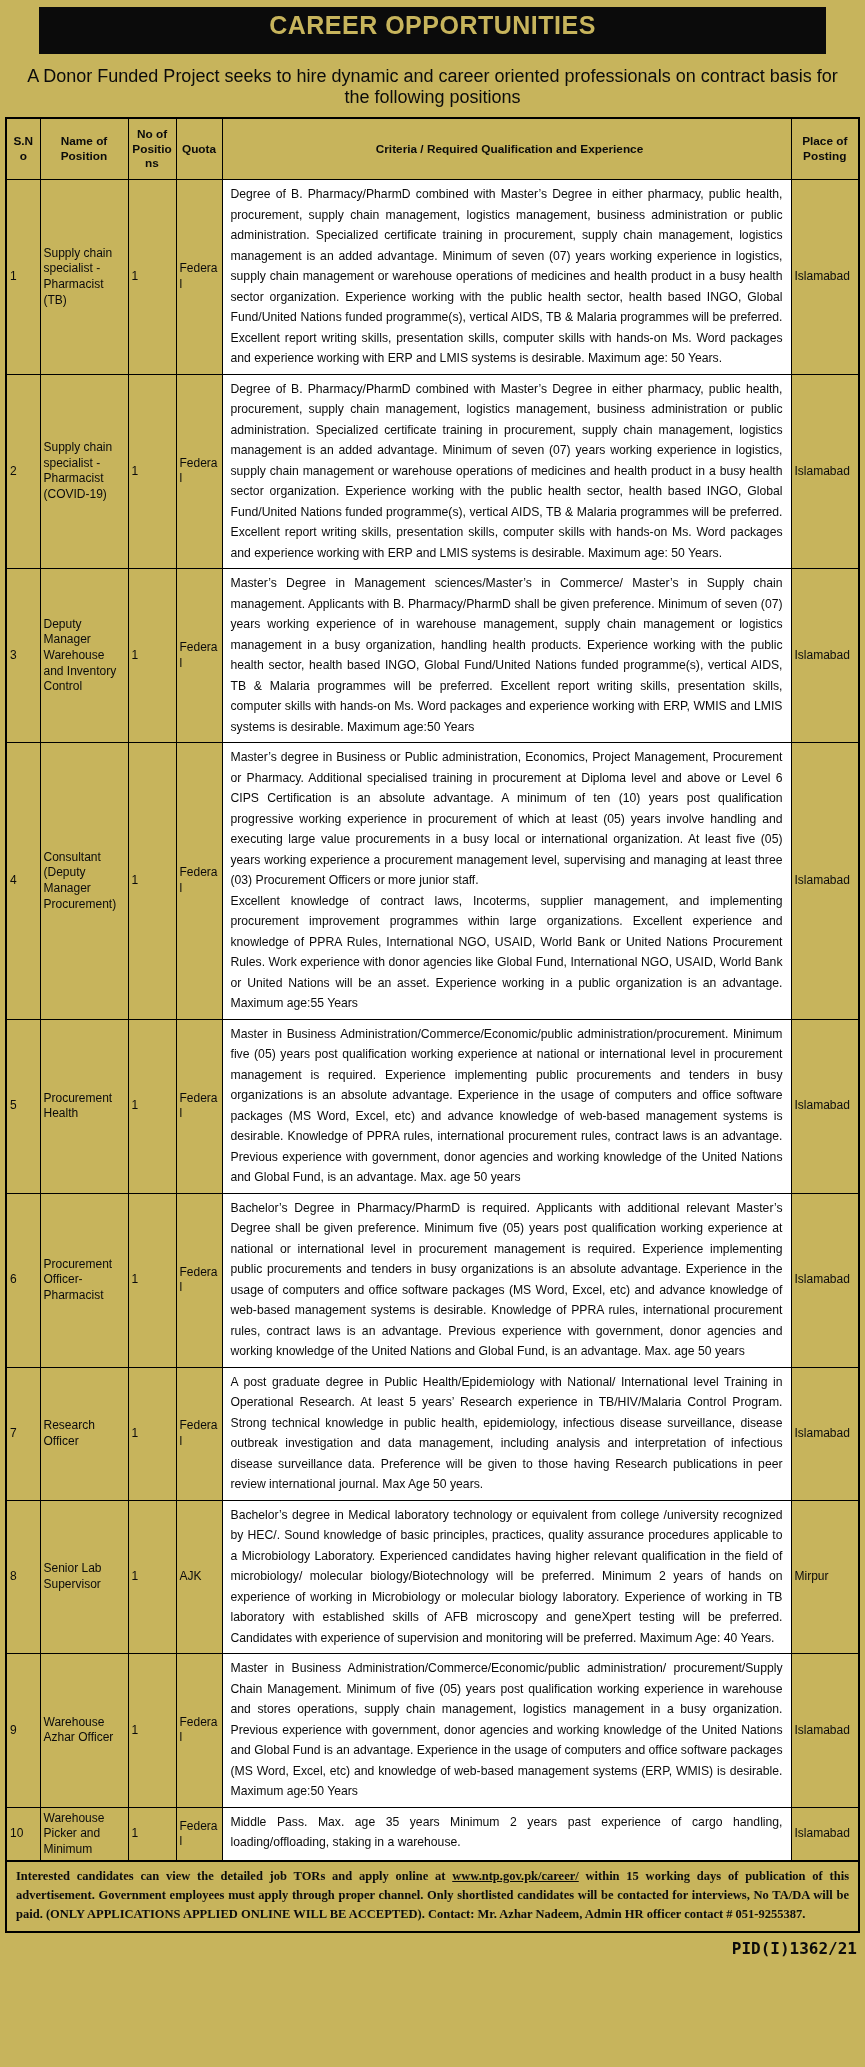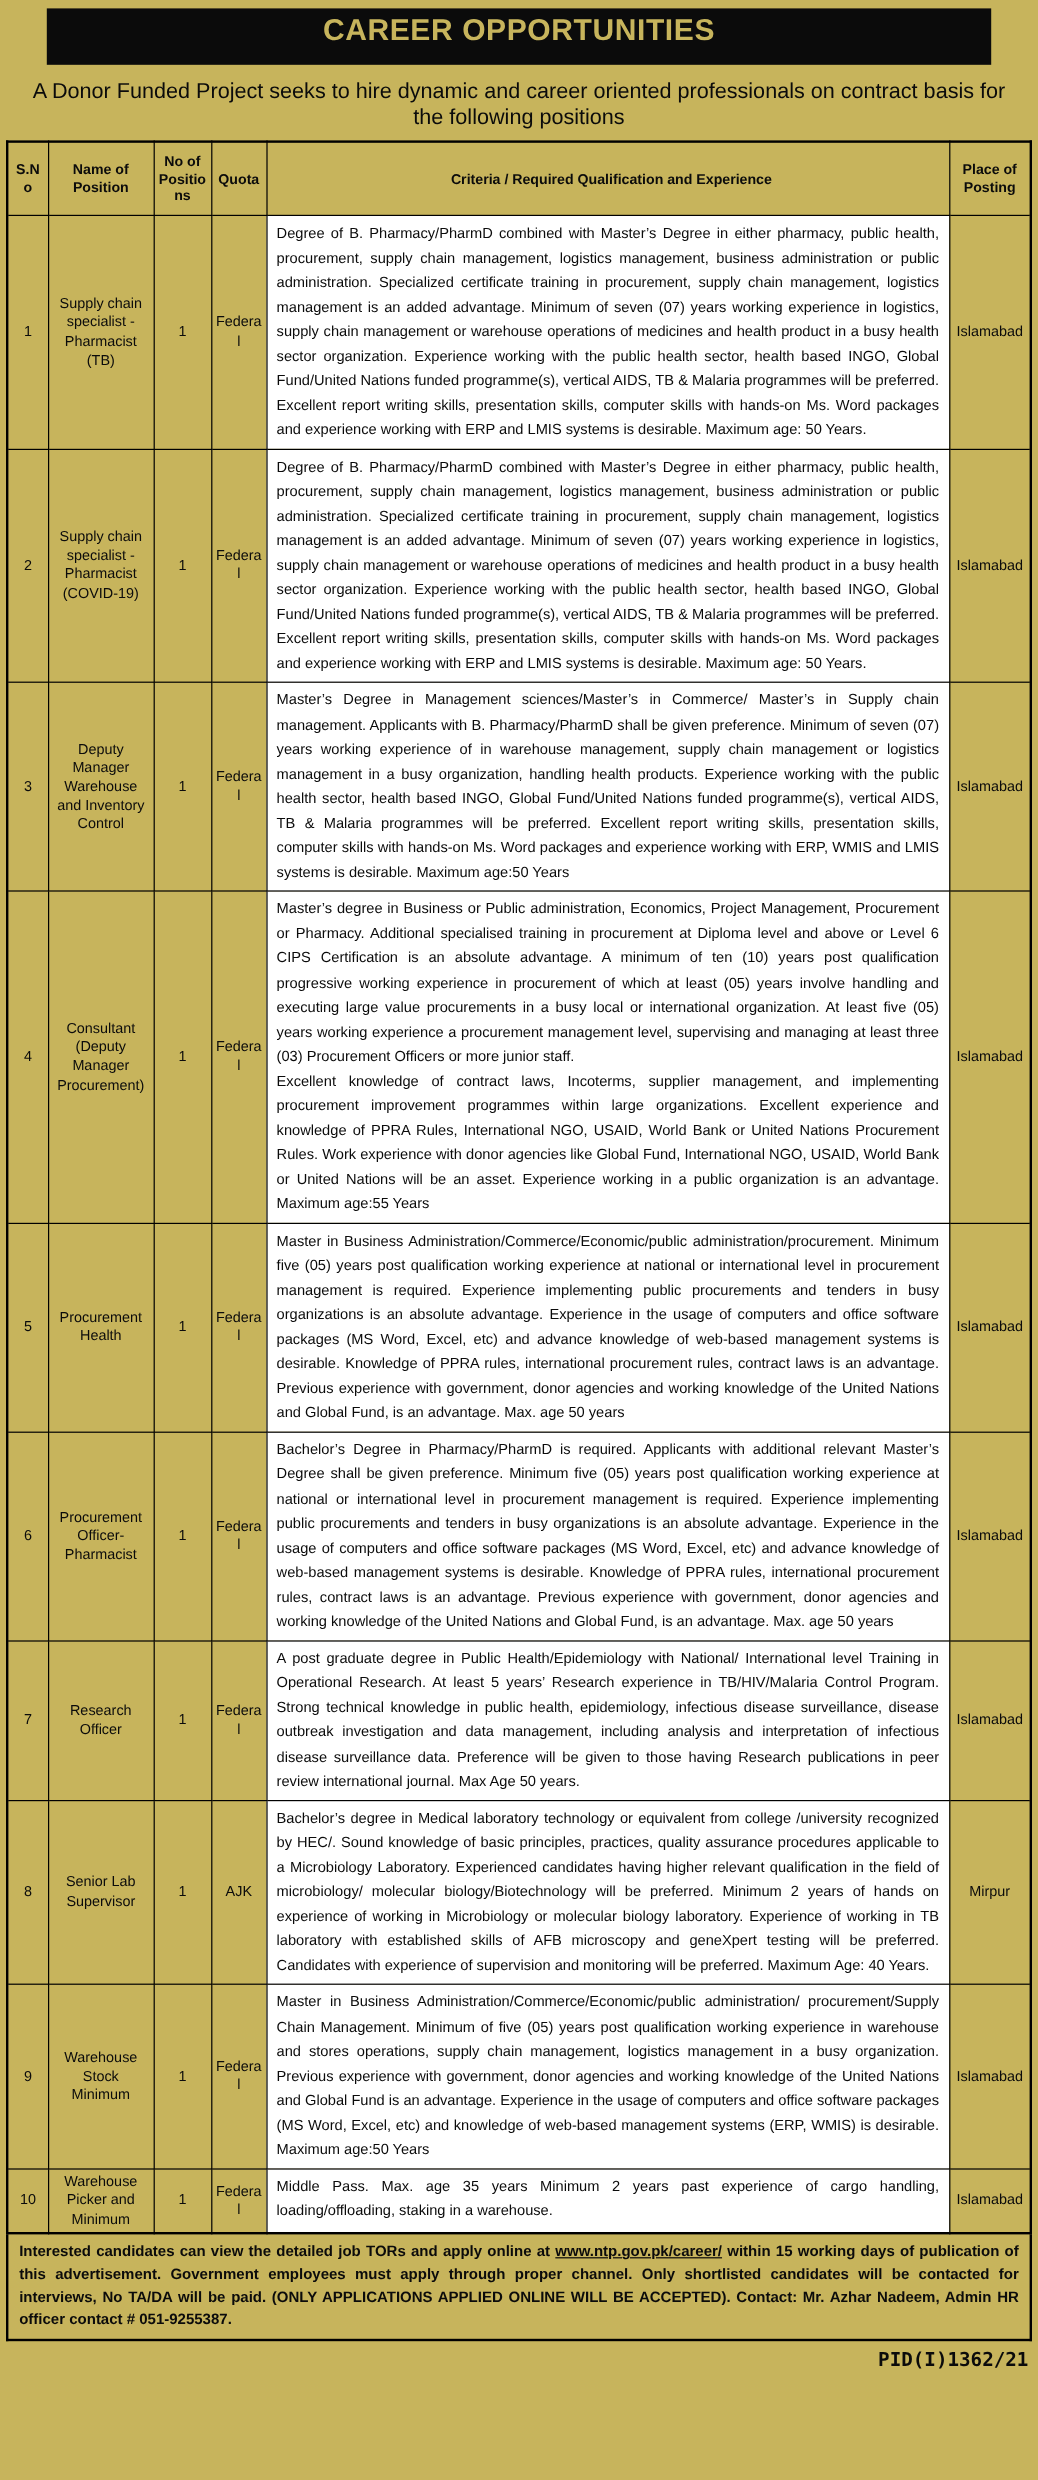--- a/index.html
+++ b/index.html
@@ -47,38 +47,39 @@
     word-wrap:break-word;
   }
   .jobs th{
     font-weight:bold;
     font-size:11.8px;
     text-align:center;
     padding:8px 3px;
     line-height:1.25;
   }
   .jobs th.crit-h{text-align:center;padding-left:9px;}
-  td.center{text-align:center;padding:3px 3px;line-height:1.3;}
+  td.center{padding:3px 3px;line-height:1.3;}
   td.criteria{
     background:var(--criteria-bg);
     text-align:justify;
     font-size:12.2px;
     line-height:1.68;
     padding:4px 8px 5px;
     white-space:pre-line;
     vertical-align:top;
   }
   .footer{
     border:2px solid var(--border);
     border-top:none;
     padding:5px 9px 7px;
     font-weight:bold;
     font-size:12.5px;
     line-height:1.5;
     text-align:justify;
+    font-family:Liberation Serif, serif;
   }
   .footer .url{text-decoration:underline;}
   .pid{
     text-align:right;
     font-family:"DejaVu Sans Mono", monospace;
     font-weight:bold;
     font-size:16px;
     padding:6px 3px 5px;
   }
 </style>
@@ -171,21 +172,21 @@
       <tr>
         <td class="center">8</td>
         <td class="center">Senior Lab Supervisor</td>
         <td class="center">1</td>
         <td class="center">AJK</td>
         <td class="criteria">Bachelor’s degree in Medical laboratory technology or equivalent from college /university recognized by HEC/. Sound knowledge of basic principles, practices, quality assurance procedures applicable to a Microbiology Laboratory. Experienced candidates having higher relevant qualification in the field of microbiology/ molecular biology/Biotechnology will be preferred. Minimum 2 years of hands on experience of working in Microbiology or molecular biology laboratory. Experience of working in TB laboratory with established skills of AFB microscopy and geneXpert testing will be preferred. Candidates with experience of supervision and monitoring will be preferred. Maximum Age: 40 Years.</td>
         <td class="center">Mirpur</td>
       </tr>
       <tr>
         <td class="center">9</td>
-        <td class="center">Warehouse Stock Minimum</td>
+        <td class="center">Warehouse Azhar Officer</td>
         <td class="center">1</td>
         <td class="center">Federal</td>
         <td class="criteria">Master in Business Administration/Commerce/Economic/public administration/ procurement/Supply Chain Management. Minimum of five (05) years post qualification working experience in warehouse and stores operations, supply chain management, logistics management in a busy organization. Previous experience with government, donor agencies and working knowledge of the United Nations and Global Fund is an advantage. Experience in the usage of computers and office software packages (MS Word, Excel, etc) and knowledge of web-based management systems (ERP, WMIS) is desirable. Maximum age:50 Years</td>
         <td class="center">Islamabad</td>
       </tr>
       <tr>
         <td class="center">10</td>
         <td class="center">Warehouse Picker and Minimum</td>
         <td class="center">1</td>
         <td class="center">Federal</td>

